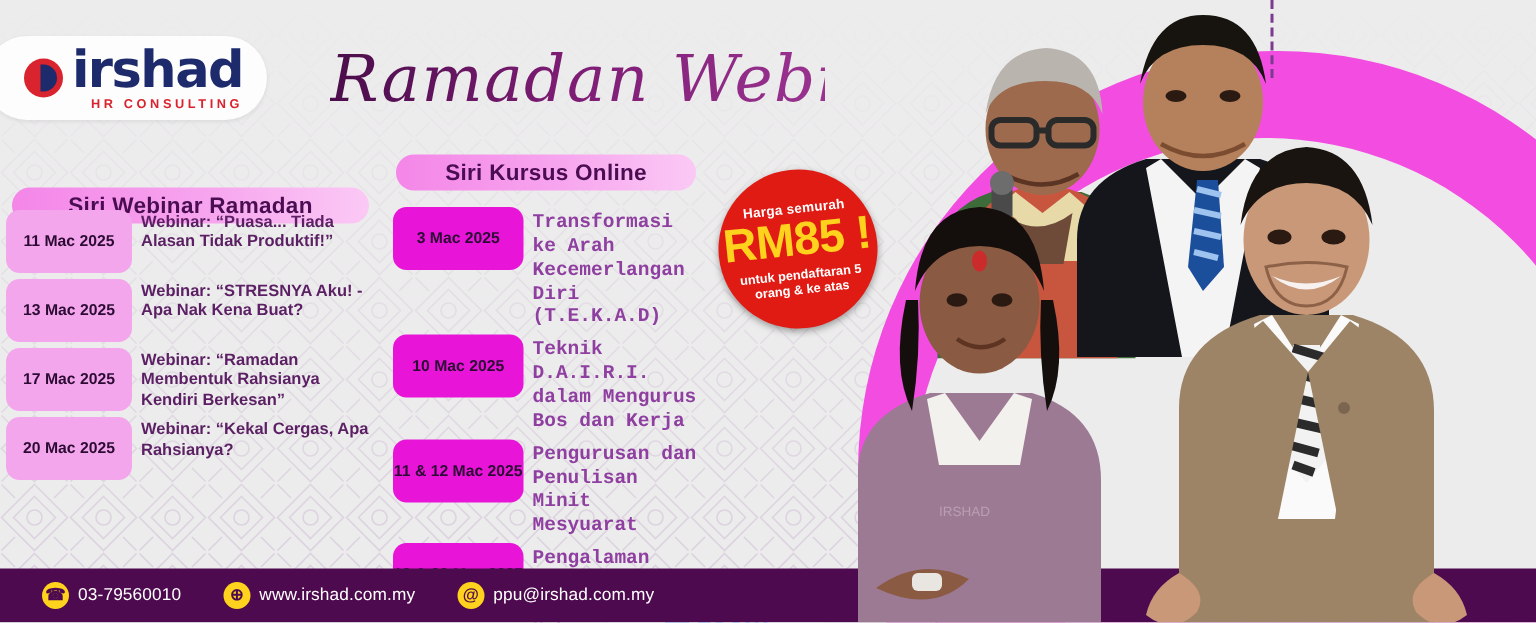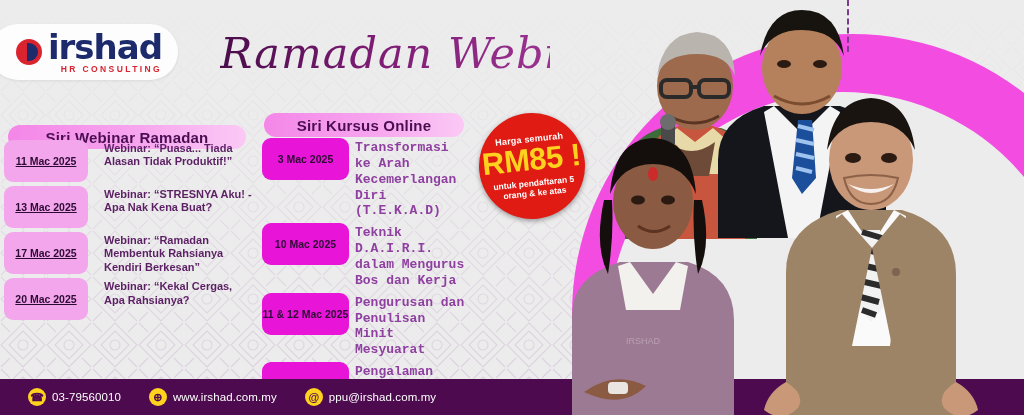--- a/index.html
+++ b/index.html
@@ -78,34 +78,34 @@
   }
   
   .col-head{
     position:absolute;height:24px;border-radius:12px;
     background:linear-gradient(90deg,#f486e8 0%,#f7a5ee 55%,#fbc9f5 100%);
     color:#4a0d52;font-weight:bold;font-size:15px;
     display:flex;align-items:center;justify-content:center;
     letter-spacing:.2px;
   }
   #head-left{left:8px;top:113px;width:238px;margin-top:12px;}
-  #head-right{left:264px;top:113px;width:200px;text-align:center;}
+  #head-right{left:264px;top:103px;width:200px;text-align:center;}
   
   .sched{position:absolute;}
   #sched-left{left:4px;top:140px;width:250px;}
   #sched-right{left:262px;top:138px;width:210px;}
   .row{display:flex;align-items:flex-start;margin-bottom:4px;}
   .pill{
     flex:0 0 auto;border-radius:9px;
     display:flex;align-items:center;justify-content:center;
     text-align:center;font-weight:bold;line-height:1.15;
   }
   #sched-left .pill{
     width:84px;min-height:42px;background:#f4a6ec;color:#2b0b33;
-    font-size:10.5px;margin-right:16px;text-decoration:underline;
+    font-size:10.5px;margin-right:6px;
   }
   #sched-right .pill{
     width:87px;min-height:42px;background:#e815d8;color:#2b0b33;
     font-size:10.5px;margin-right:6px;text-align:center;
   }
   .desc{font-weight:bold;line-height:1.22;padding-top:2px;}
   #sched-left .desc{font-size:11px;color:#5b1f63;}
   #sched-right .desc{font-size:13px;color:#8e3fa0;font-family:Liberation Mono, monospace;}
   
   .price{

